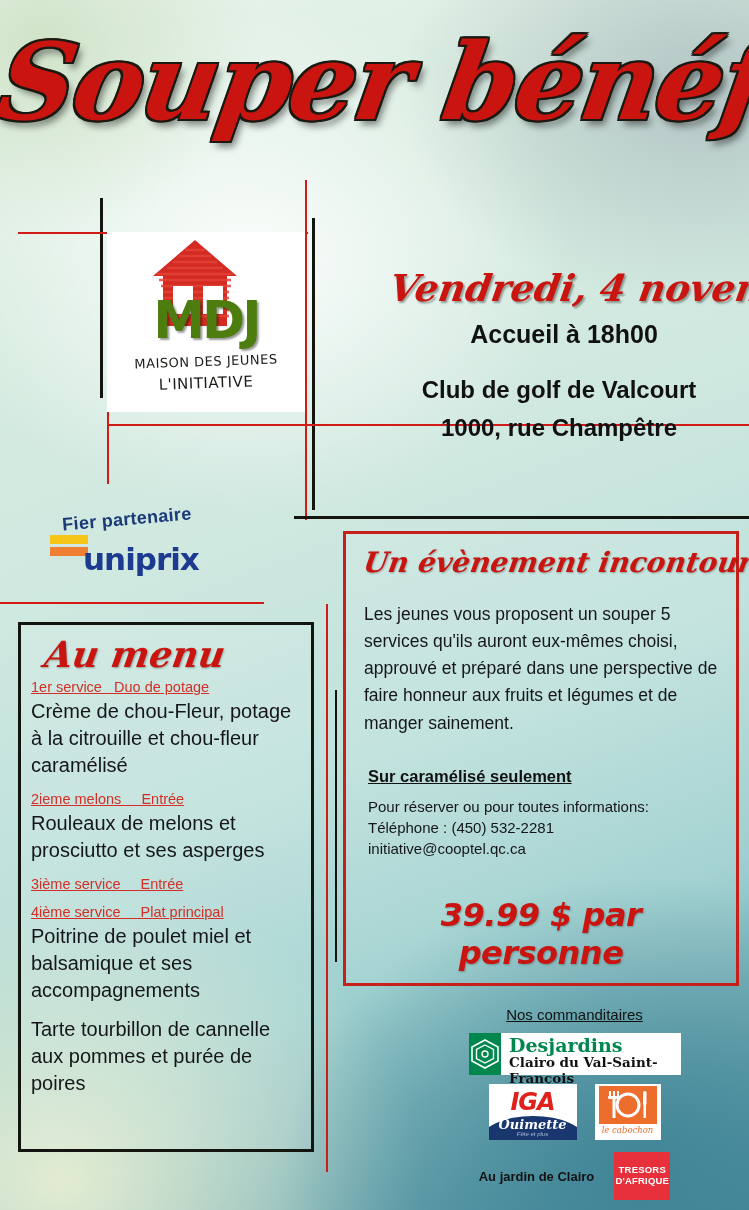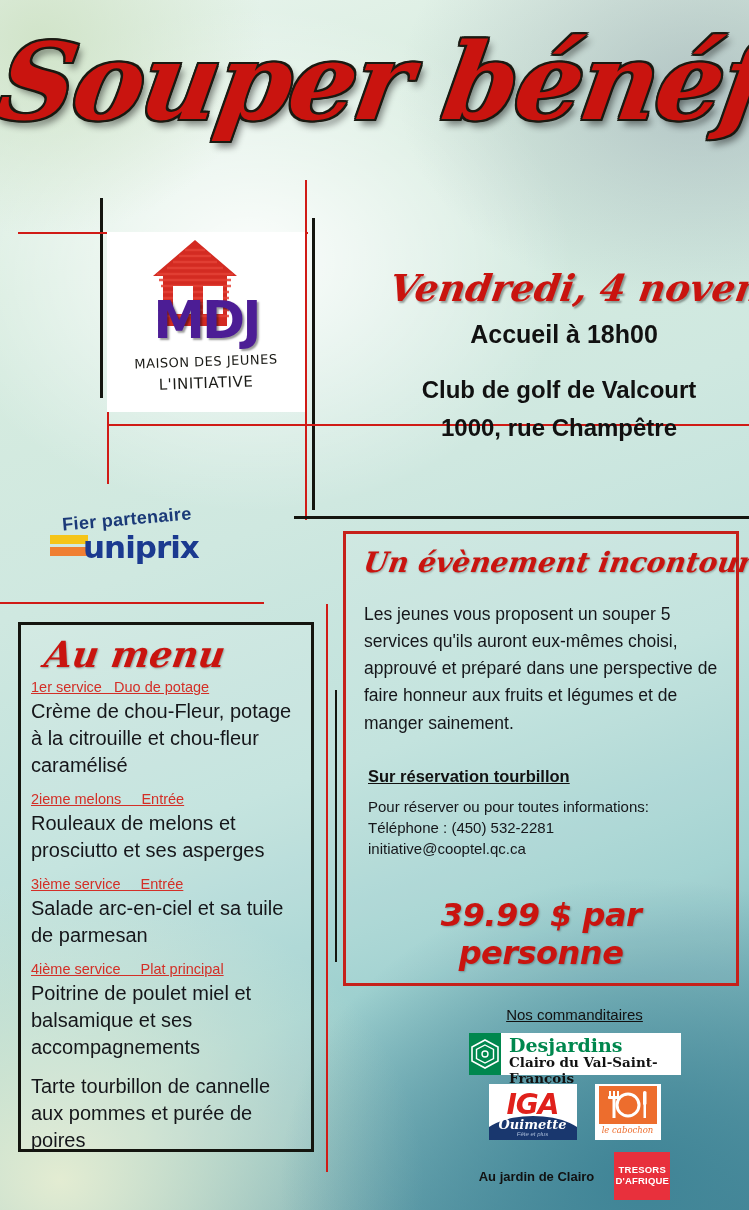--- a/index.html
+++ b/index.html
@@ -59,21 +59,21 @@
   .mdj-house {
     position: absolute; left: 40px; top: 6px;
     width: 96px; height: 92px;
   }
   .mdj-letters {
     position: absolute; left: 0; top: 58px; width: 198px;
     text-align: center;
     font-family: "DejaVu Sans", sans-serif;
     font-weight: bold;
     font-size: 52px;
-    color: #4c1d95;
+    color: #4d7c0f;
     letter-spacing: -3px;
     text-shadow: 2px 2px 2px rgba(0,0,0,0.4);
   }
   .mdj-sub1, .mdj-sub2 {
     position: absolute; left: 0; width: 198px;
     text-align: center;
     font-family: "DejaVu Sans", sans-serif;
     color: #1c1c18;
     letter-spacing: 0.5px;
   }
@@ -113,21 +113,21 @@
   #partner-label {
     font-size: 18px; font-weight: bold; color: #1b3a78;
     transform: rotate(-5deg); margin-left: 12px; letter-spacing: 0.3px;
   }
   #uniprix { position: relative; height: 34px; margin-top: 2px; }
   #uniprix-bars { position: absolute; left: 0; top: 6px; width: 38px; }
   .bar { height: 9px; margin-bottom: 3px; }
   .bar-yellow { background: #f5c518; }
   .bar-orange { background: #ef7f32; }
   #uniprix-word {
-    position: absolute; left: 33px; top: 0;
+    position: absolute; left: 33px; top: 12px;
     font-family: "DejaVu Sans", sans-serif;
     font-weight: bold; font-size: 31px; color: #1b3a90;
     letter-spacing: -1px;
   }
 
   
   #menu-box {
     position: absolute;
     left: 18px; top: 622px;
     width: 296px; height: 530px;
@@ -217,21 +217,21 @@
     font-family: "DejaVu Serif", serif;
   }
 
   #iga {
     width: 88px; height: 56px; background: #fff;
     position: relative; overflow: hidden;
   }
   #iga-word {
     position: absolute; left: 0; top: 4px; width: 88px; text-align: center;
     font-family: "DejaVu Sans", sans-serif; font-style: italic; font-weight: bold;
-    font-size: 28px; color: #e0201b; letter-spacing: -1px;
+    font-size: 24px; color: #e0201b; letter-spacing: -1px;
   }
   #iga-swoosh {
     position: absolute; left: -8px; top: 32px; width: 104px; height: 34px;
     background: #19376e; border-radius: 50% 50% 46% 46% / 70% 70% 30% 30%;
   }
   #iga-sub {
     position: absolute; left: 0; top: 33px; width: 88px; text-align: center;
     font-family: "DejaVu Serif", serif; font-style: italic; font-weight: bold;
     font-size: 13px; color: #fff;
   }
@@ -335,35 +335,34 @@
     <div class="menu-course">
       <div class="course-head">1er service   Duo de potage</div>
       <div class="course-desc">Crème de chou-Fleur, potage à la citrouille et chou-fleur caramélisé</div>
     </div>
     <div class="menu-course">
       <div class="course-head">2ieme melons     Entrée</div>
       <div class="course-desc">Rouleaux de melons et prosciutto et ses asperges</div>
     </div>
     <div class="menu-course">
       <div class="course-head">3ième service     Entrée</div>
-      <div class="course-desc">Salade arc-en-ciel et sa tuile de parmesan</div>
     </div>
     <div class="menu-course">
       <div class="course-head">4ième service     Plat principal</div>
       <div class="course-desc">Poitrine de poulet miel et balsamique et ses accompagnements</div>
     </div>
     <div class="menu-course">
       <div class="course-desc">Tarte tourbillon de cannelle aux pommes et purée de poires</div>
     </div>
   </div>
 
   <div id="desc-box">
     <div id="desc-title">Un évènement incontournable</div>
     <div id="desc-body">Les jeunes vous proposent un souper 5 services qu'ils auront eux-mêmes choisi, approuvé et préparé dans une perspective de faire honneur aux fruits et légumes et de manger sainement.</div>
-    <div id="resa-title">Sur réservation tourbillon</div>
+    <div id="resa-title">Sur caramélisé seulement</div>
     <div class="resa-line">Pour réserver ou pour toutes informations:</div>
     <div class="resa-line">Téléphone : (450) 532-2281</div>
     <div class="resa-line">initiative@cooptel.qc.ca</div>
     <div id="price">39.99 $ par personne</div>
   </div>
 
   <div id="sponsors">
     <div id="sponsors-title">Nos commanditaires</div>
 
     <div class="logo-row">

